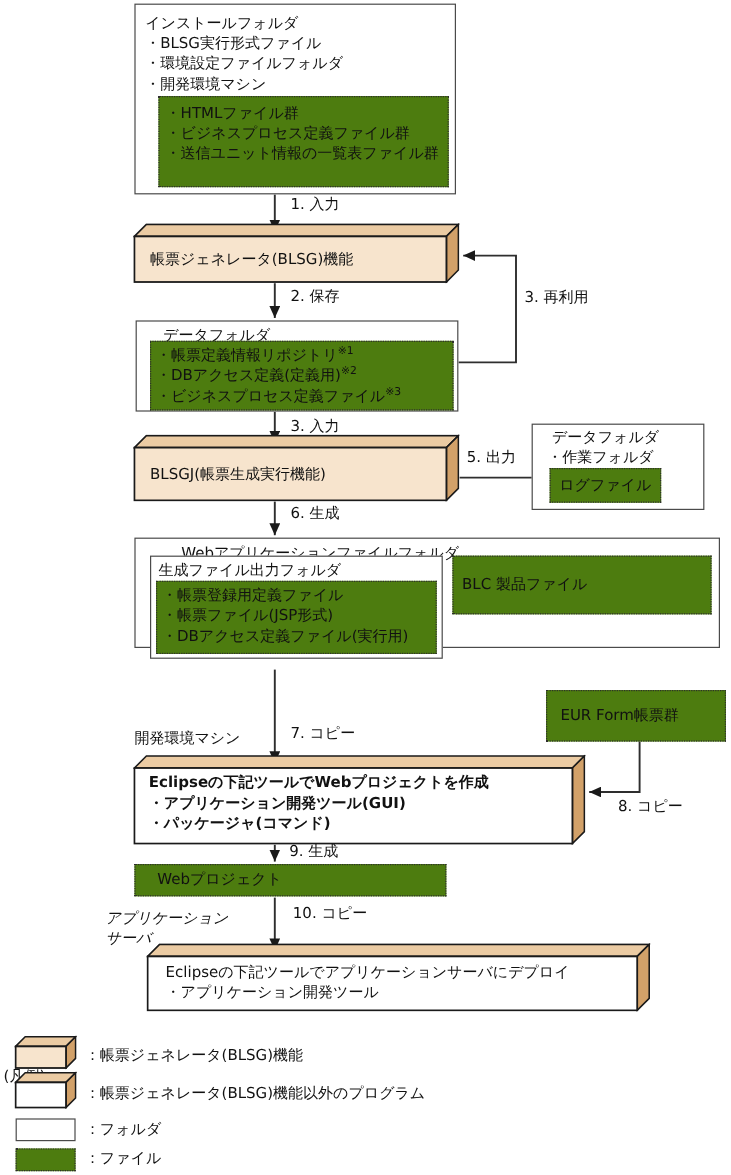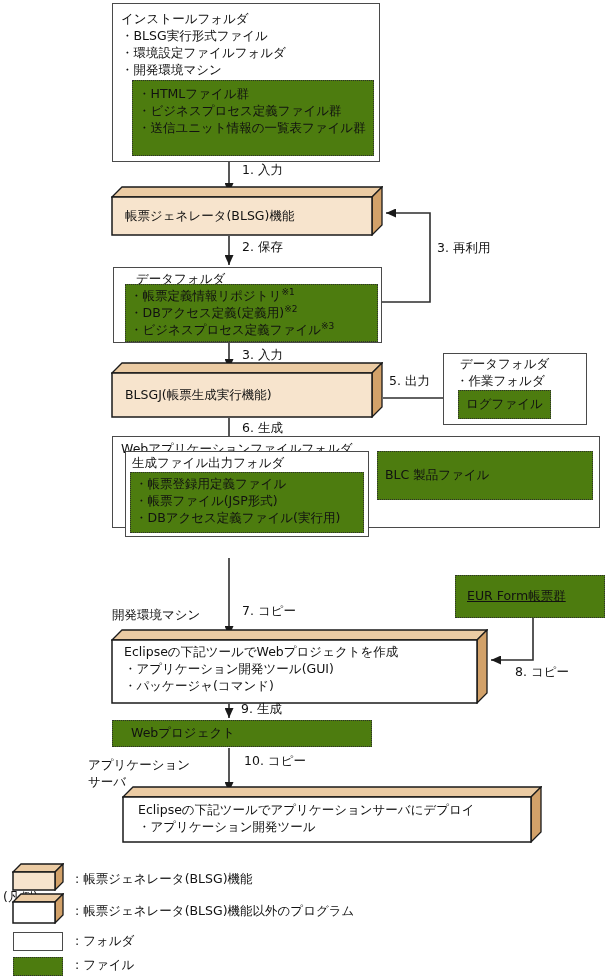--- a/index.html
+++ b/index.html
@@ -85,59 +85,59 @@
   </div>
 
   <div class="folder" style="left:443px;top:353px;width:144px;height:72px;">
     <div class="line" style="padding:1px 0 0 16px;">データフォルダ</div>
     <div class="line" style="padding-left:12px;">・作業フォルダ</div>
     <div class="dotted" style="left:14px;top:36px;width:93px;height:29px;">
       <div style="padding-left:7px;line-height:26px;white-space:nowrap;">ログファイル</div>
     </div>
   </div>
 
-  <div class="folder" style="left:112px;top:436px;width:488px;height:92px;">
+  <div class="folder" style="left:112px;top:448px;width:488px;height:92px;padding-left:30px;">
     <div class="line" style="padding:3px 0 0 8px;">Webアプリケーションファイルフォルダ</div>
     <div class="folder" style="left:12px;top:14px;width:244px;height:86px;border-width:1.5px;">
       <div class="line" style="padding:2px 0 0 6px;">生成ファイル出力フォルダ</div>
       <div class="dotted" style="left:4px;top:20px;width:234px;height:61px;padding:2px 4px;">
         <div class="line">・帳票登録用定義ファイル</div>
         <div class="line">・帳票ファイル(JSP形式)</div>
         <div class="line">・DBアクセス定義ファイル(実行用)</div>
       </div>
     </div>
     <div class="dotted" style="left:264px;top:14px;width:216px;height:49px;">
       <div style="padding-left:7px;line-height:46px;white-space:nowrap;">BLC 製品ファイル</div>
     </div>
   </div>
 
   <div class="dotted" style="left:455px;top:575px;width:150px;height:43px;">
-    <div style="padding-left:11px;line-height:40px;white-space:nowrap;text-decoration:underline;">EUR Form帳票群</div>
+    <div style="padding-left:11px;line-height:40px;white-space:nowrap;">EUR Form帳票群</div>
   </div>
 
   <div class="lbl" style="left:112px;top:608px;">開発環境マシン</div>
 
-  <div class="abs" style="left:111px;top:629px;width:377px;height:75px;">
+  <div class="abs" style="left:111px;top:629px;width:377px;height:75px;font-weight:bold;">
     <svg width="377" height="75">
       <polygon class="face-top" points="1,11 11,1 376,1 366,11"></polygon>
       <polygon class="face-side" points="366,11 376,1 376,64 366,74"></polygon>
       <rect class="face-front-white" x="1" y="11" width="365" height="63"></rect>
     </svg>
     <div class="box3d-text" style="left:13px;top:14px;">
       <div class="line">Eclipseの下記ツールでWebプロジェクトを作成</div>
       <div class="line">・アプリケーション開発ツール(GUI)</div>
       <div class="line">・パッケージャ(コマンド)</div>
     </div>
   </div>
 
   <div class="dotted" style="left:112px;top:720px;width:260px;height:27px;">
     <div style="padding-left:18px;line-height:24px;white-space:nowrap;">Webプロジェクト</div>
   </div>
 
-  <div class="lbl" style="left:88px;top:756px;line-height:17px;">
+  <div class="lbl" style="left:88px;top:756px;line-height:17px;font-style:italic;">
     <div>アプリケーション</div>
     <div>サーバ</div>
   </div>
 
   <div class="abs" style="left:122px;top:786px;width:368px;height:57px;">
     <svg width="420" height="57">
       <polygon class="face-top" points="1,11 11,1 419,1 409,11"></polygon>
       <polygon class="face-side" points="409,11 419,1 419,46 409,56"></polygon>
       <rect class="face-front-white" x="1" y="11" width="408" height="45"></rect>
     </svg>

